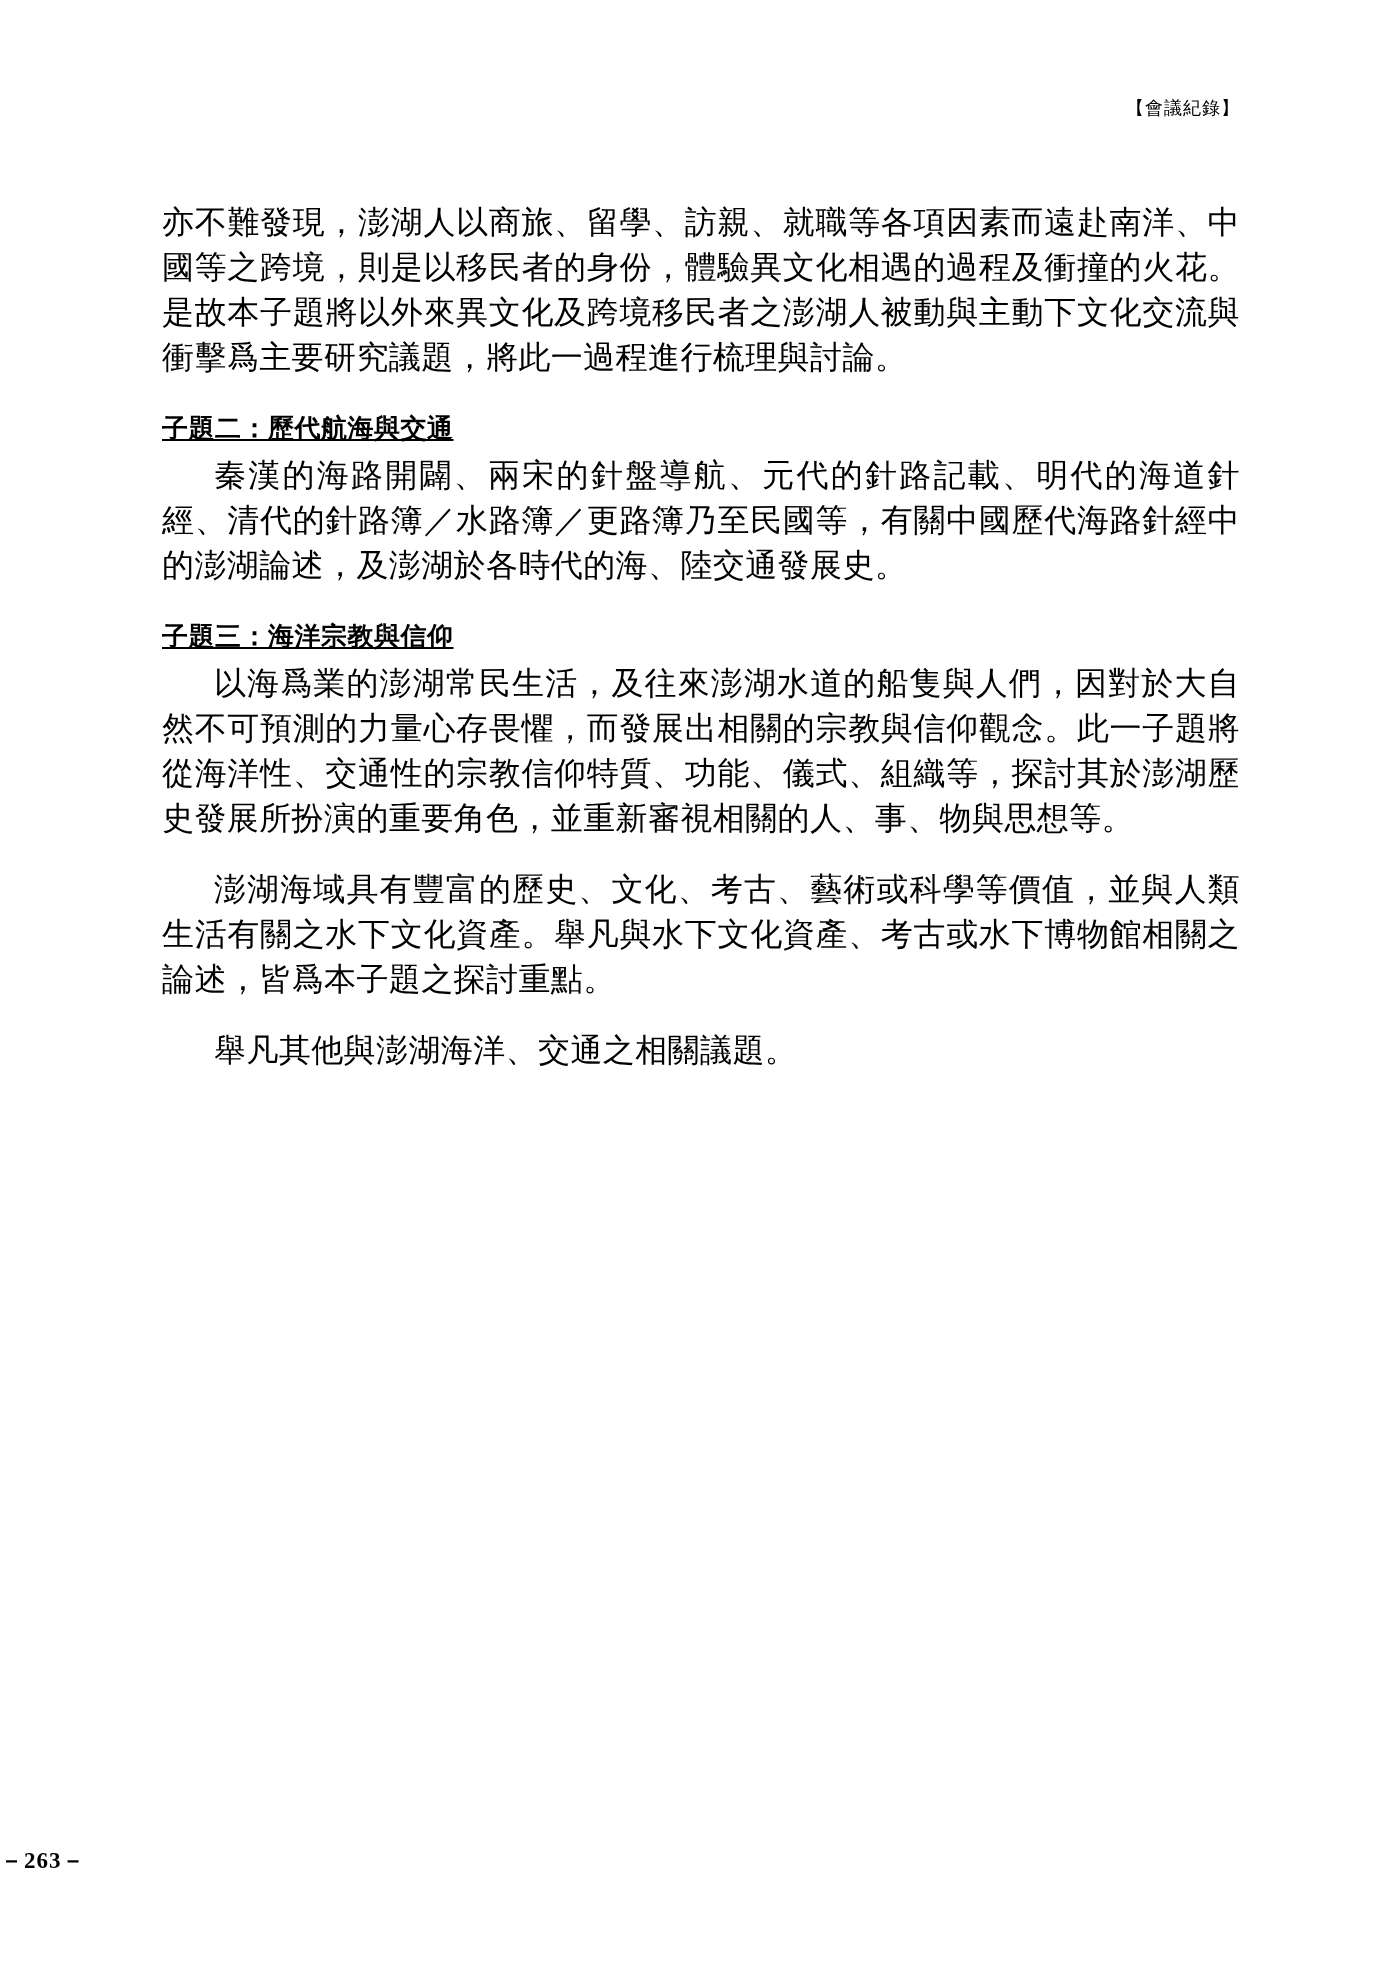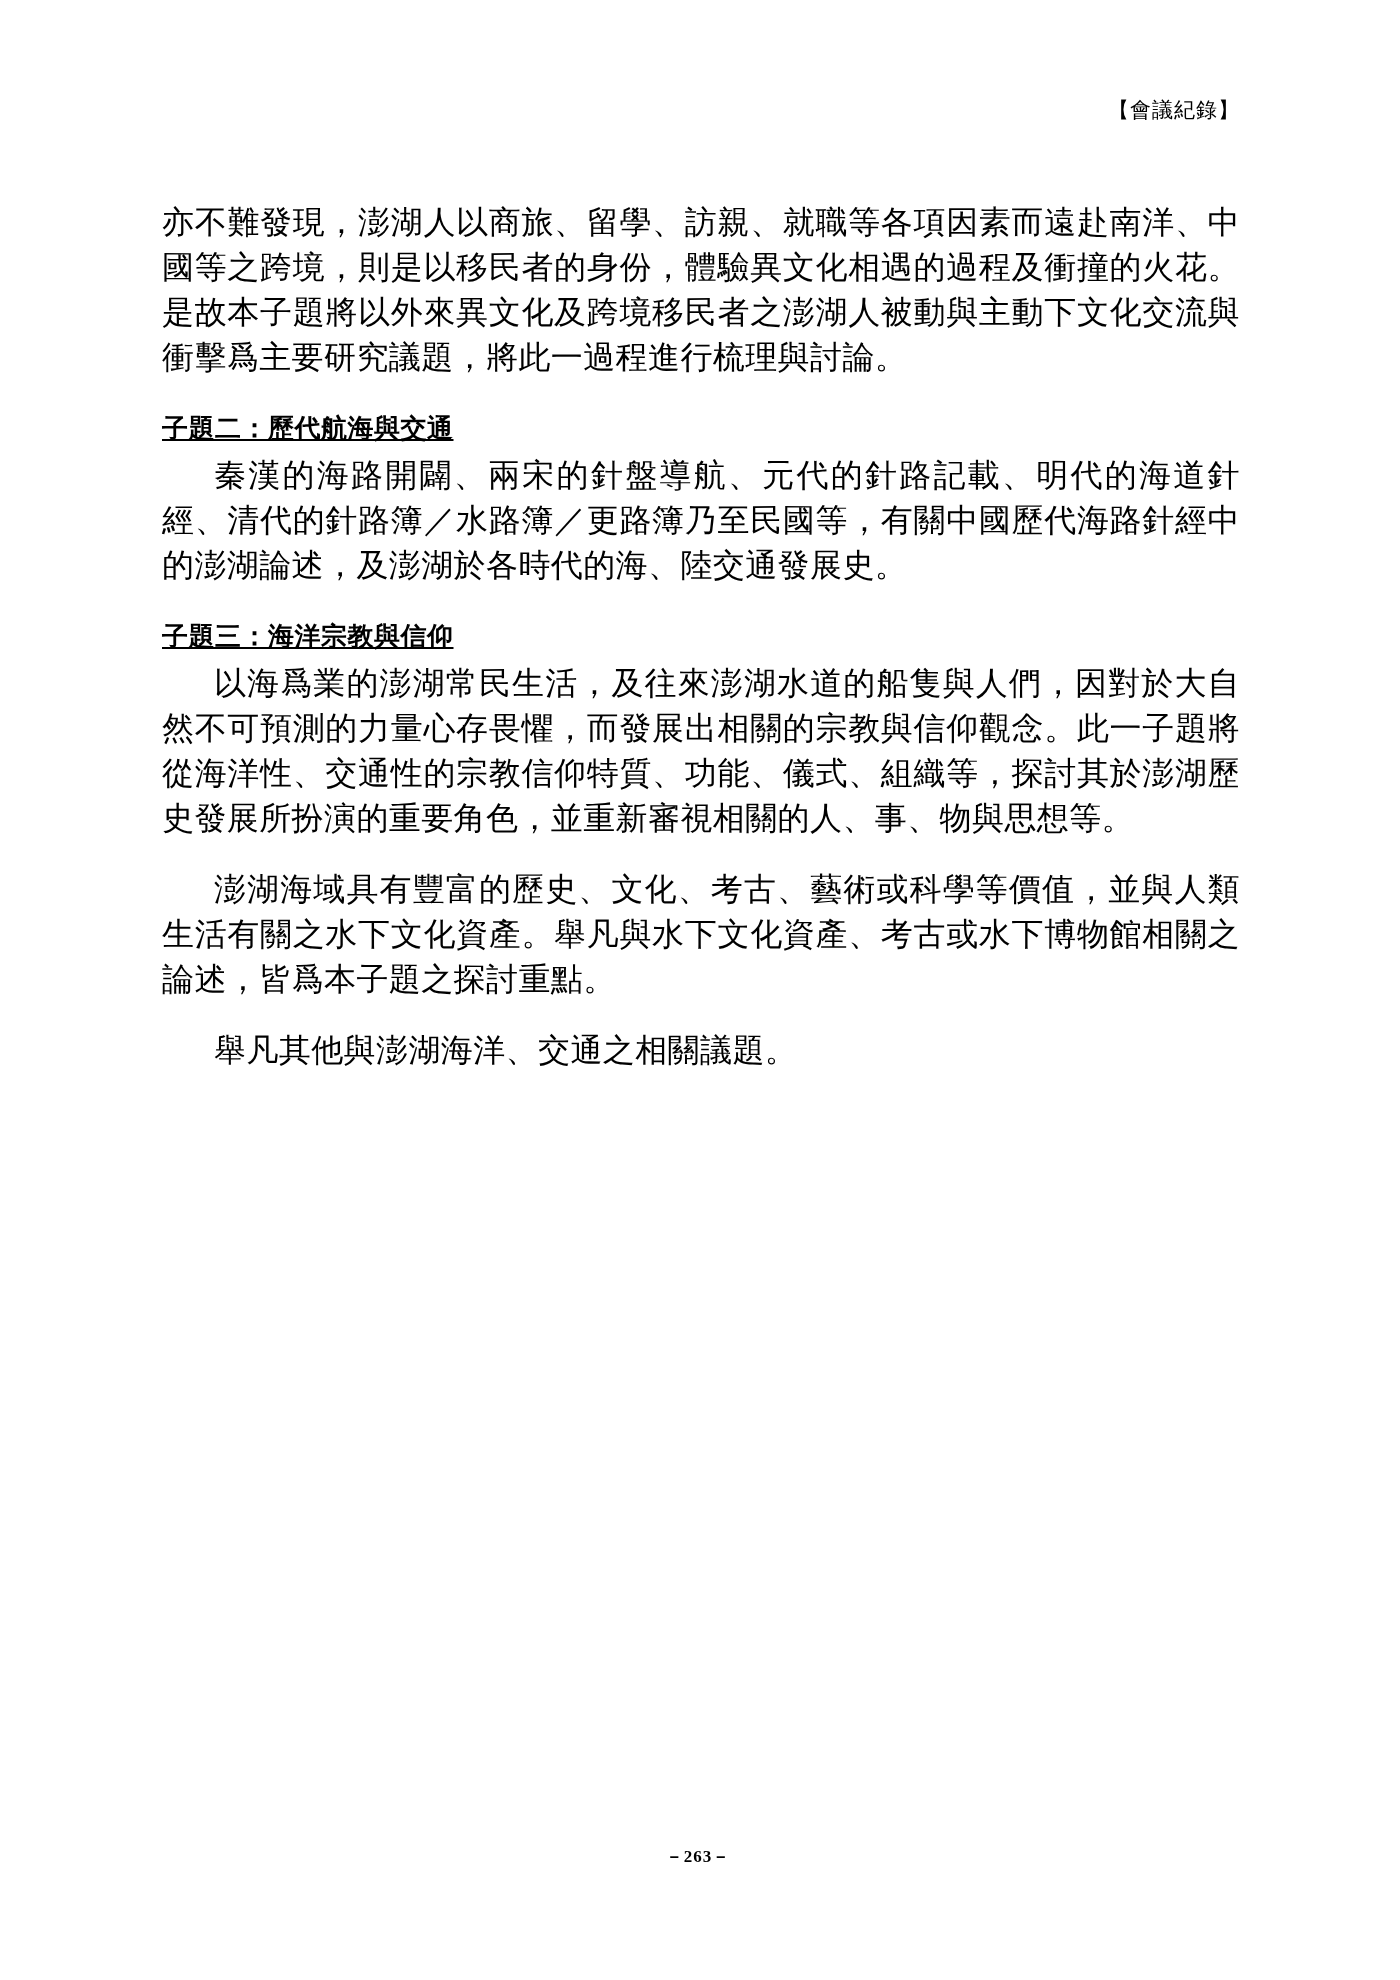--- a/index.html
+++ b/index.html
@@ -19,21 +19,21 @@
     position: relative;
     width: 1400px;
     height: 1980px;
     box-sizing: border-box;
     padding: 0;
   }
   .header {
     position: absolute;
     top: 96px;
     right: 160px;
-    font-size: 21px;
+    font-size: 18px;
     letter-spacing: 1px;
     font-family: "Liberation Serif", "DejaVu Serif", serif;
     color: #000;
     white-space: nowrap;
   }
   .content {
     position: absolute;
     left: 162px;
     top: 200px;
     width: 1078px;
@@ -63,22 +63,22 @@
     margin-bottom: 26px;
   }
   .block .para {
     margin-bottom: 0;
   }
   .footer {
     position: absolute;
     left: 0;
     right: 4px;
     top: 1845px;
-    text-align: center;
-    font-size: 17px;
+    text-align: left;
+    font-size: 23px;
     font-weight: 600;
     letter-spacing: 1px;
   }
 </style>
 </head>
 <body>
 
 <div class="page">
 
   <div class="header">【會議紀錄】</div>

